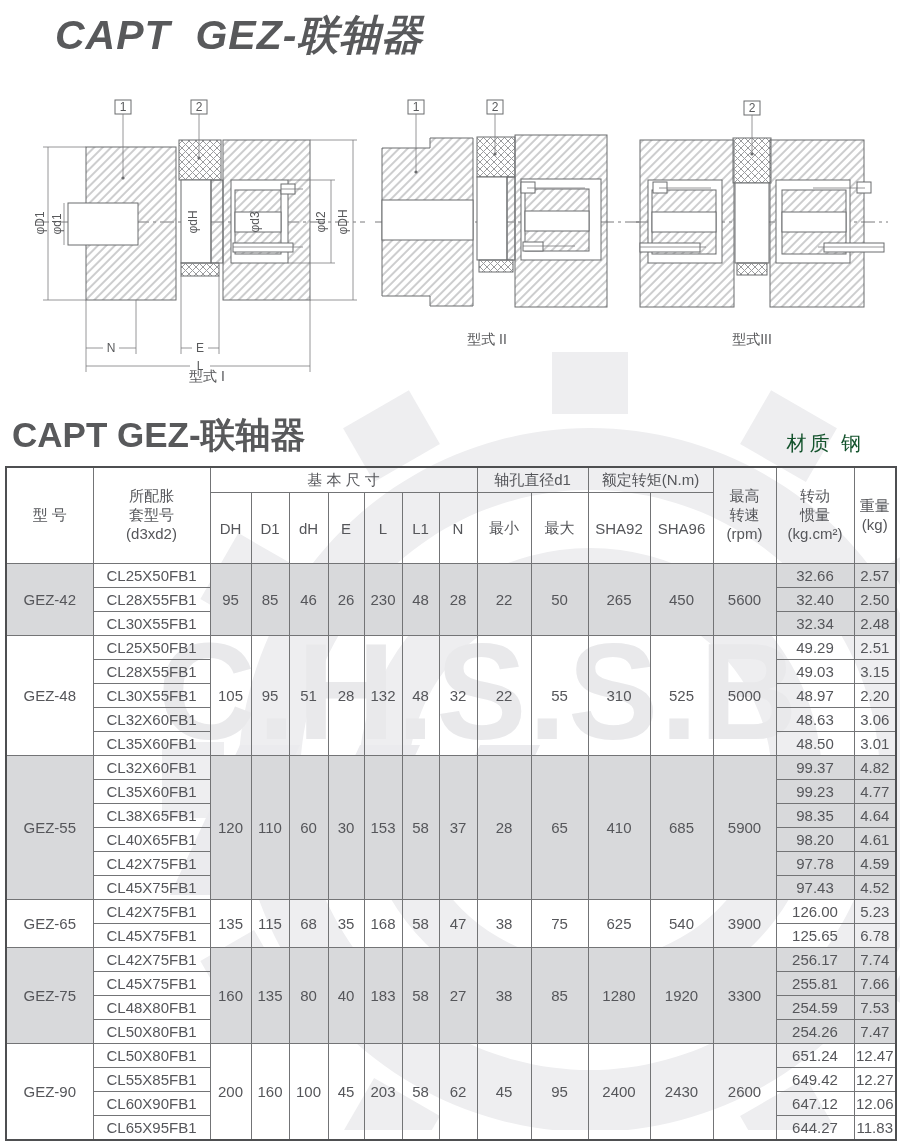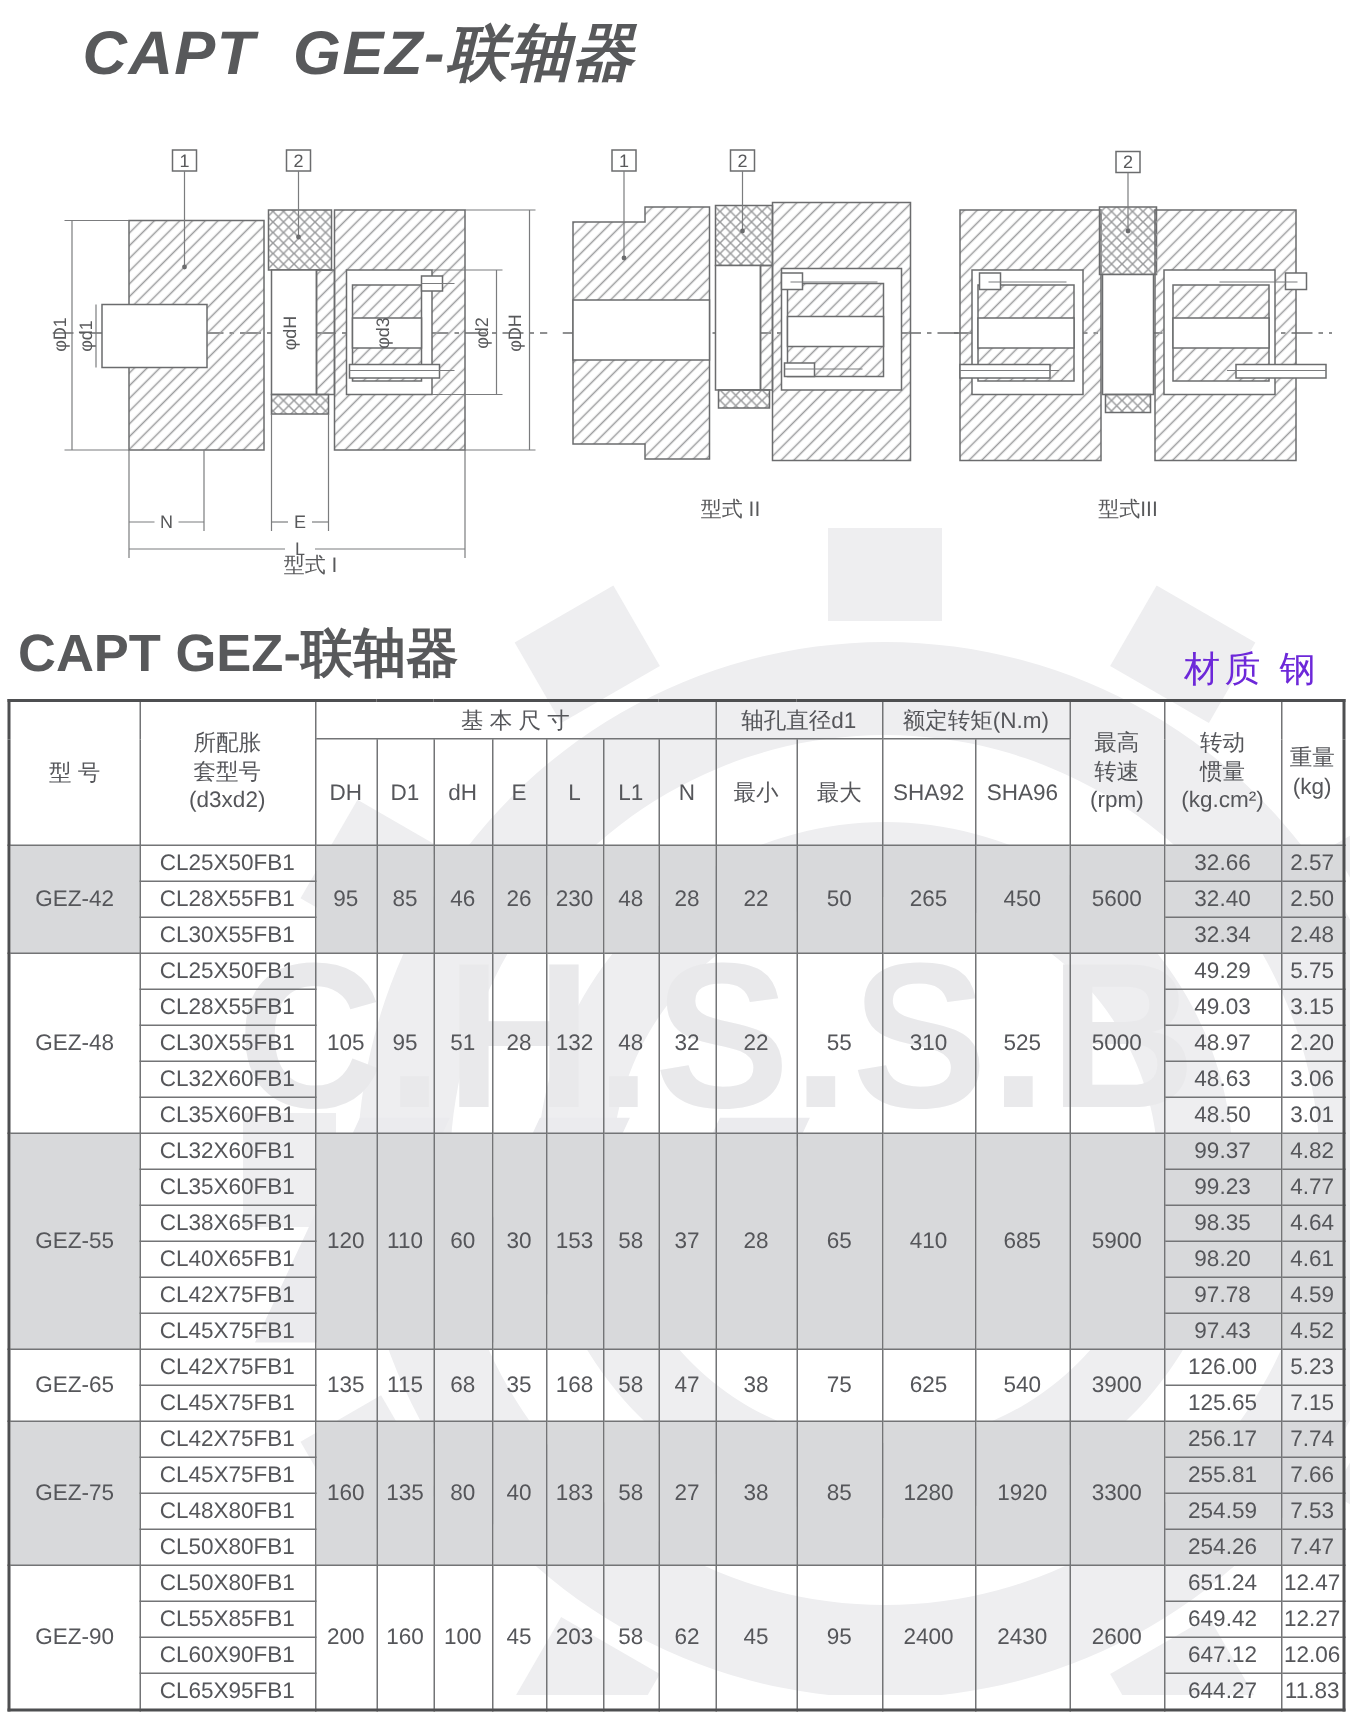--- a/index.html
+++ b/index.html
@@ -8,21 +8,21 @@
   
   .wm-layer{position:absolute;inset:0;z-index:0;}
   .wm-text{position:absolute;left:158px;top:612px;width:760px;font-size:138px;font-weight:bold;
            color:#e9e9eb;letter-spacing:2px;white-space:nowrap;transform:scaleX(.98);transform-origin:left;}
   .content{position:relative;z-index:1;}
   
   .main-title{position:absolute;left:55px;top:8px;margin:0;font-size:41px;font-weight:bold;
               font-style:italic;letter-spacing:1px;color:#58595b;white-space:pre;}
   .section-title{position:absolute;left:12px;top:412px;margin:0;font-size:35px;font-weight:bold;
                  color:#58595b;letter-spacing:0px;}
-  .material-note{position:absolute;right:20px;top:430px;font-size:24px;color:#6d28d9;letter-spacing:3px;}
+  .material-note{position:absolute;right:36px;top:430px;font-size:20px;color:#14532d;letter-spacing:3px;}
   
   .diagram{position:absolute;}
   .diagram .s{stroke:#6b6c6e;stroke-width:1;}
   .diagram .thin{stroke:#7b7c7e;stroke-width:.8;}
   .diagram .cl{stroke:#6b6c6e;stroke-width:.9;stroke-dasharray:14 4 3 4;}
   .diagram text{fill:#58595b;stroke:none;font-size:12px;font-family:"Liberation Sans","DejaVu Sans",sans-serif;}
   .diagram text.dcap{font-size:14px;}
   
   table.spec{position:absolute;left:5px;top:466px;width:890px;border-collapse:collapse;
              table-layout:fixed;font-size:15px;color:#55565a;background:transparent;
@@ -321,21 +321,21 @@
             <td rowspan="5">28</td>
             <td rowspan="5">132</td>
             <td rowspan="5">48</td>
             <td rowspan="5">32</td>
             <td rowspan="5">22</td>
             <td rowspan="5">55</td>
             <td rowspan="5">310</td>
             <td rowspan="5">525</td>
             <td rowspan="5">5000</td>
             <td>49.29</td>
-            <td>5.75</td>
+            <td>2.51</td>
           </tr>
           <tr>
             <td>CL28X55FB1</td>
             <td>49.03</td>
             <td>3.15</td>
           </tr>
           <tr>
             <td>CL30X55FB1</td>
             <td>48.97</td>
             <td>2.20</td>
@@ -407,21 +407,21 @@
             <td rowspan="2">75</td>
             <td rowspan="2">625</td>
             <td rowspan="2">540</td>
             <td rowspan="2">3900</td>
             <td>126.00</td>
             <td>5.23</td>
           </tr>
           <tr>
             <td>CL45X75FB1</td>
             <td>125.65</td>
-            <td>7.15</td>
+            <td>6.78</td>
           </tr>
           <tr>
             <td class="shaded" rowspan="4">GEZ-75</td>
             <td>CL42X75FB1</td>
             <td class="shaded" rowspan="4">160</td>
             <td class="shaded" rowspan="4">135</td>
             <td class="shaded" rowspan="4">80</td>
             <td class="shaded" rowspan="4">40</td>
             <td class="shaded" rowspan="4">183</td>
             <td class="shaded" rowspan="4">58</td>

